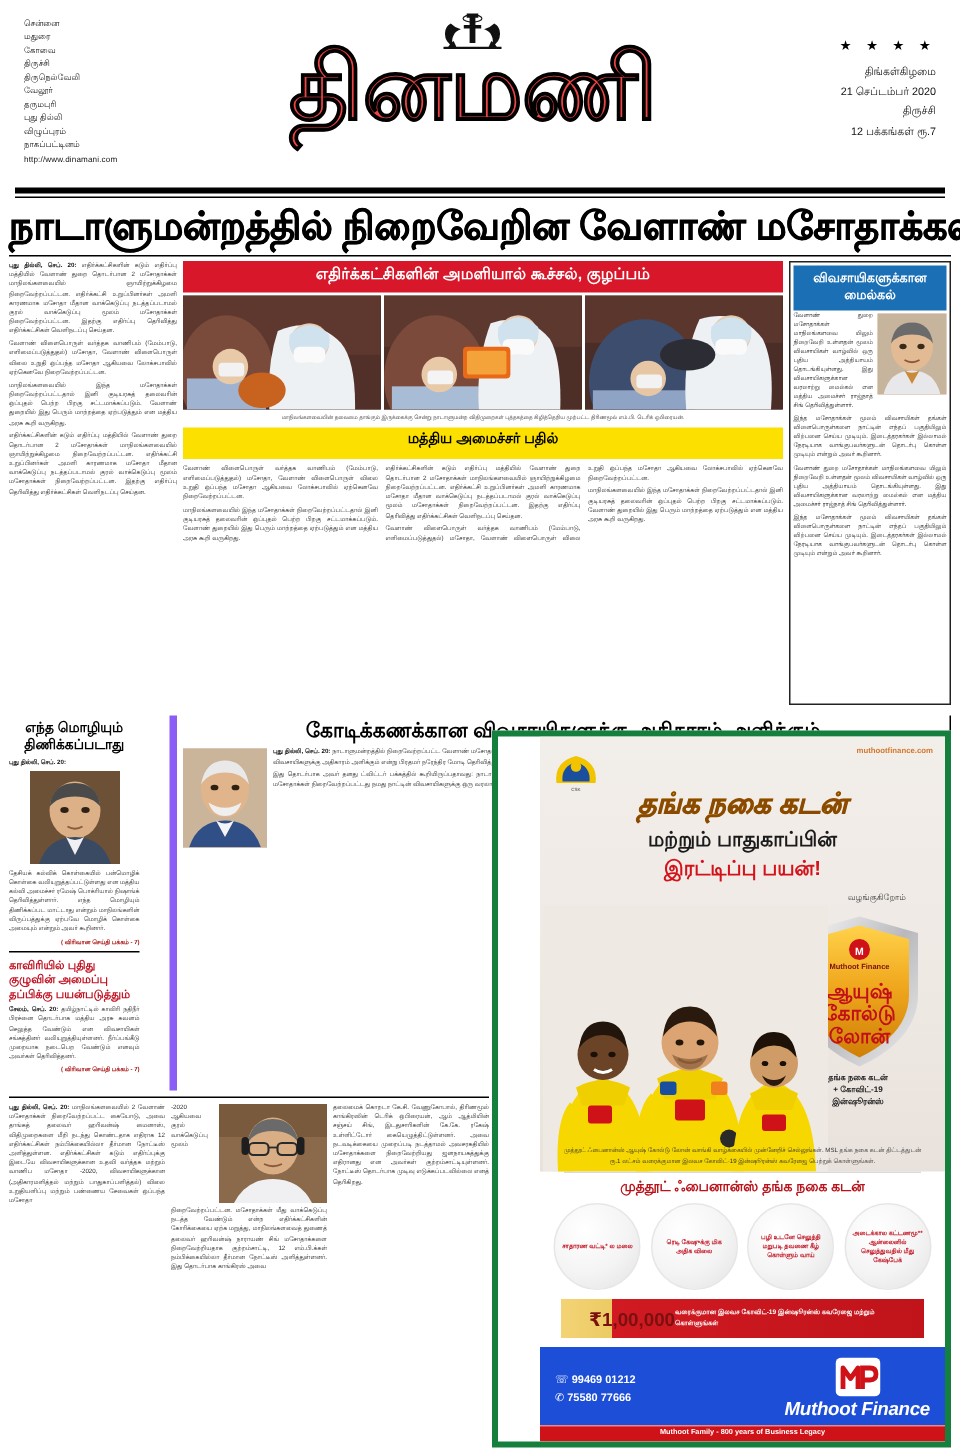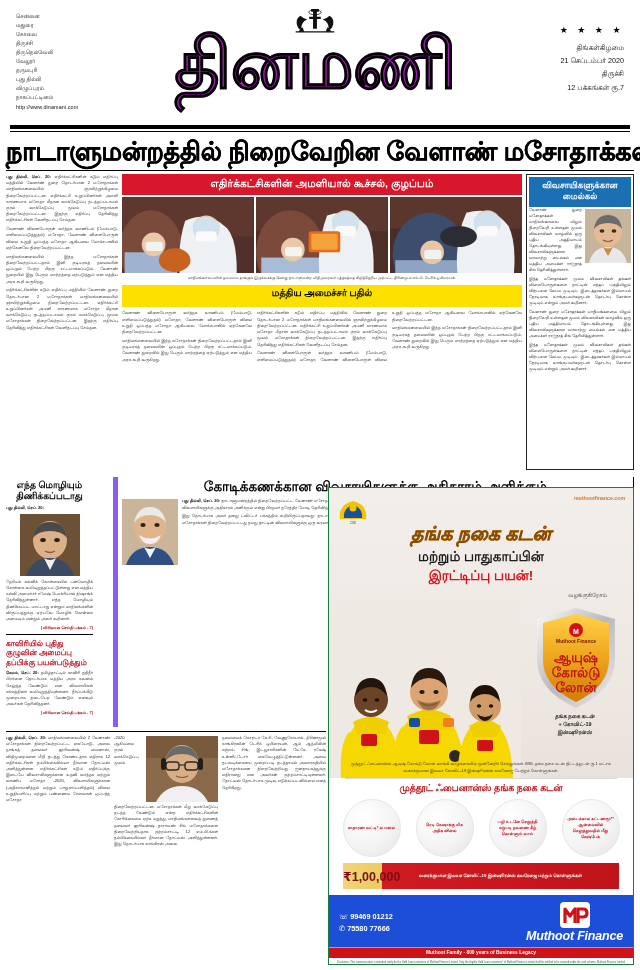--- a/index.html
+++ b/index.html
@@ -12,22 +12,22 @@
   .page{width:640px;height:970px;position:relative;background:#fff;box-sizing:border-box;padding:0 6px;}
 
   
   .masthead{display:flex;align-items:flex-start;height:118px;position:relative;padding-top:6px;}
   .cities{width:110px;font-size:5.6px;line-height:1.62;color:#1a1a1a;padding-left:10px;padding-top:6px;}
   .cities div{white-space:nowrap;}
   .cities .url{font-size:5.4px;color:#111;margin-top:1px;letter-spacing:.1px;}
   .logo-wrap{flex:1;display:flex;flex-direction:column;align-items:center;justify-content:flex-start;position:relative;}
   .crest{width:58px;height:30px;margin-bottom:-4px;}
   .logo-text{
-    font-family:Liberation Sans, sans-serif;
-    font-size:70px;font-weight:bold;line-height:.92;color:#a21caf;
+    font-family:Liberation Serif, serif;
+    font-size:61px;font-weight:bold;line-height:.92;color:#ef4444;
     letter-spacing:-1px;white-space:nowrap;
     -webkit-text-stroke:0.6px #000;
   }
   .dateblk{width:120px;text-align:right;padding-right:10px;padding-top:16px;font-size:7.2px;line-height:1.85;color:#111;}
   .stars{font-size:9px;letter-spacing:3.5px;color:#000;margin-bottom:2px;}
   .dateblk .d{white-space:nowrap;}
 
   .rule-thick{height:4px;background:#000;margin:1px 4px 1.5px 4px;}
   .rule-thin{height:1.6px;background:#000;margin:0 4px 2px 4px;}
 
@@ -86,21 +86,21 @@
 
   
   .sec3{margin-top:4px;border-top:1.4px solid #000;padding-top:3px;width:320px;}
   .s3-head{text-align:center;font-size:13px;font-weight:bold;line-height:1.25;color:#000;margin-bottom:3px;}
   .s3-body{display:flex;gap:4px;}
   .s3-c{flex:1;}
   .hv-photo{width:72px;height:66px;float:right;margin:1px 0 2px 3px;overflow:hidden;position:relative;background:#8a6a4e;}
 
   
   .advert{position:absolute;left:328px;top:487px;width:306px;height:478px;
-    border:1px solid #15803d;box-sizing:border-box;background:#fff;overflow:hidden;}
+    border:4px solid #15803d;box-sizing:border-box;background:#fff;overflow:hidden;padding-left:28px;}
   .ad-top{position:relative;height:290px;background:linear-gradient(180deg,#f2eeea 0%,#efe9e4 55%,#e9e2dc 100%);}
   .ad-csk-logo{position:absolute;left:7px;top:5px;width:34px;height:32px;}
   .ad-url{position:absolute;right:8px;top:7px;font-size:5.2px;color:#d4772a;font-weight:bold;}
   .ad-h1{position:absolute;left:0;right:0;top:36px;text-align:center;
      font-size:19px;font-weight:bold;line-height:1;color:#e8a400;
      -webkit-text-stroke:.5px #8a4a00;font-style:italic;}
   .ad-h2{position:absolute;left:0;right:0;top:61px;text-align:center;font-size:13.5px;font-weight:bold;color:#1a1a1a;}
   .ad-h3{position:absolute;left:0;right:0;top:80px;text-align:center;font-size:13.5px;font-weight:bold;color:#d4121a;}
   .ad-vzh{position:absolute;right:26px;top:104px;font-size:5.5px;color:#444;}
   .shield{position:absolute;right:14px;top:118px;width:86px;height:104px;}
@@ -110,21 +110,21 @@
   .ad-rule{height:1px;background:#d9d9d9;margin:0 16px;}
   .ad-sub{text-align:center;font-size:9.3px;font-weight:bold;color:#b8121a;padding:4px 0 3px 0;background:#fff;}
   .circles{display:flex;justify-content:space-around;align-items:center;padding:2px 6px 4px 6px;background:#fff;}
   .circ{width:58px;height:58px;border-radius:50%;
     background:radial-gradient(circle at 35% 30%,#ffffff 0%,#f4f4f4 55%,#e2e2e2 100%);
     border:1px solid #e6e6e6;display:flex;align-items:center;justify-content:center;
     text-align:center;font-size:4.2px;line-height:1.45;font-weight:bold;color:#c01020;padding:4px;box-sizing:border-box;}
   .offer{position:relative;margin:2px 14px 6px 14px;height:26px;
      background:linear-gradient(90deg,#f3d375 0%,#eccb63 14%,#d11a22 14%,#c0131a 100%);
      display:flex;align-items:center;}
-  .offer-amt{width:76px;text-align:left;font-size:12.5px;font-weight:bold;color:#7a1010;}
+  .offer-amt{width:76px;text-align:right;font-size:12.5px;font-weight:bold;color:#7a1010;}
   .offer-txt{flex:1;font-size:4.4px;line-height:1.5;color:#fff;font-weight:bold;padding-right:8px;}
   .ad-foot{background:#1d4ed8;padding:7px 10px 4px 10px;display:flex;align-items:center;justify-content:space-between;}
   .phones{color:#fff;font-size:7.3px;font-weight:bold;line-height:1.6;}
   .mlogo{display:flex;flex-direction:column;align-items:center;}
   .mlogo-mark{width:30px;height:26px;}
   .mlogo-text{color:#fff;font-size:12.5px;font-weight:bold;font-style:italic;margin-top:1px;letter-spacing:-.2px;}
   .legacy{background:#cf1118;color:#fff;text-align:center;font-size:4.9px;font-weight:bold;padding:2px 0 3px 0;border-top:1px solid #e8888c;}
   .ad-terms{font-size:2.55px;line-height:1.45;color:#555;text-align:justify;padding:3px 8px;background:#fff;}
 </style>
 </head>

